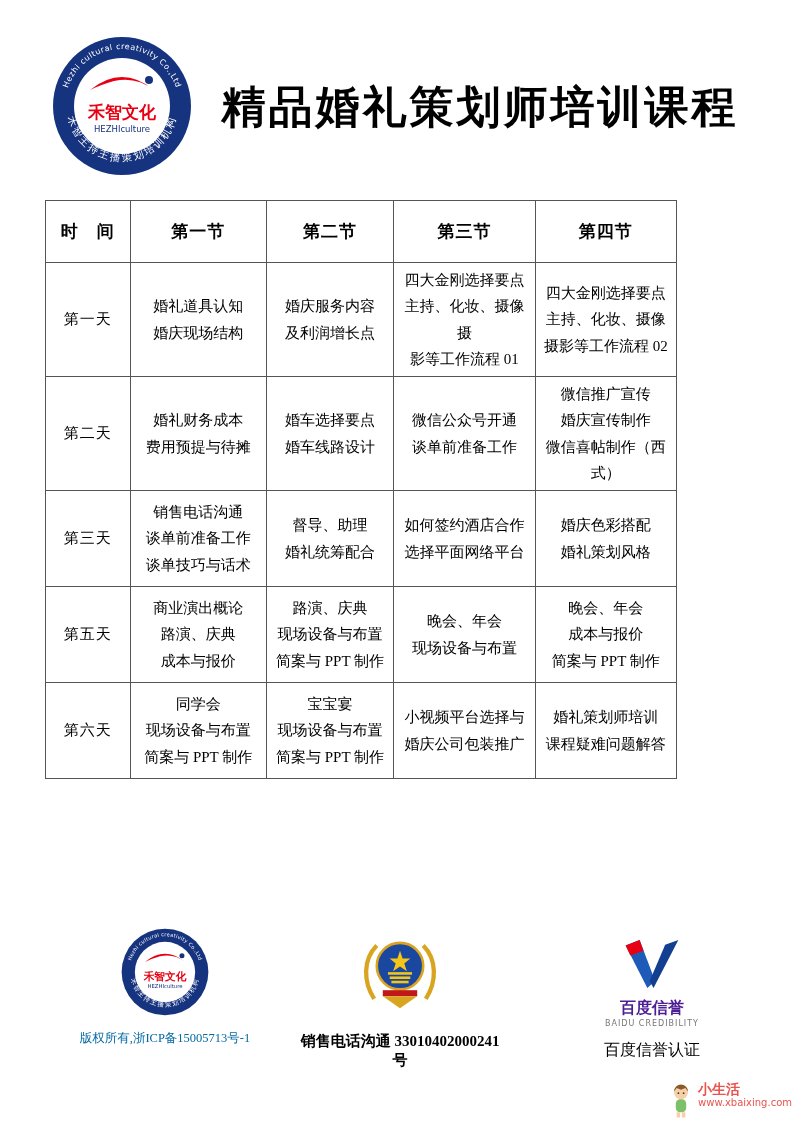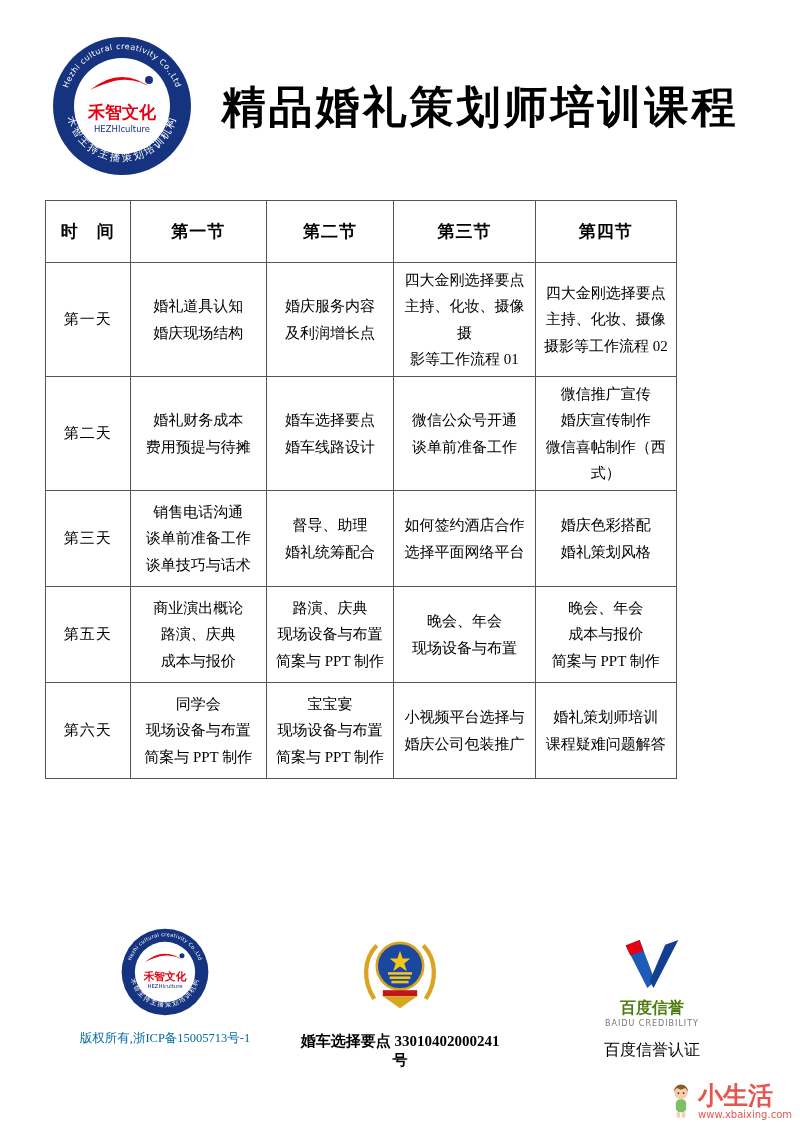--- a/index.html
+++ b/index.html
@@ -64,37 +64,37 @@
   .footer { position: absolute; left: 0; top: 928px; width: 800px; height: 150px; }
   .f-col { position: absolute; top: 0; text-align: center; }
   .f-left   { left: 65px;  width: 200px; }
   .f-center { left: 295px; width: 210px; }
   .f-right  { left: 562px; width: 180px; }
   .logo-small { width: 88px; height: 88px; display: inline-block; }
   .badge-svg  { width: 86px; height: 90px; display: inline-block; }
   .baidu-svg  { width: 62px; height: 56px; display: inline-block; margin-top: 8px; }
   .copyright-text { margin-top: 10px; font-size: 12.5px; color: #0369a1; }
   .police-text { margin-top: 10px; font-size: 15px; font-weight: bold; color: #000; }
-  .baidu-title { font-size: 16px; font-weight: bold; color: #4d7c0f; font-family: Liberation Serif, serif; margin-top: 2px; }
+  .baidu-title { font-size: 16px; font-weight: bold; color: #4c1d95; font-family: Liberation Serif, serif; margin-top: 2px; }
   .baidu-sub { font-size: 8px; color: #777; letter-spacing: 1px; font-family: "DejaVu Sans", sans-serif; }
   .baidu-cert { margin-top: 12px; font-size: 16px; color: #000; }
 
   
   .watermark {
     position: absolute;
     right: 8px; bottom: 8px;
     display: flex;
     align-items: flex-start;
     gap: 4px;
   }
   .wm-text { text-align: left; }
   .wm-name {
     font-family: "DejaVu Sans", sans-serif;
     font-weight: bold;
-    font-size: 25px;
+    font-size: 14px;
     color: #e8544e;
     line-height: 1.1;
   }
   .wm-url {
     font-size: 10px;
     color: #e8544e;
     font-family: "DejaVu Sans", sans-serif;
   }
 </style>
 </head>
@@ -239,21 +239,21 @@
         <path d="M 20,82 C 7,62 7,36 23,20" stroke="#d9a520" stroke-width="5" fill="none"></path>
         <path d="M 80,82 C 93,62 93,36 77,20" stroke="#d9a520" stroke-width="5" fill="none"></path>
         <circle cx="50" cy="44" r="27" fill="#1a47a0" stroke="#d9a520" stroke-width="3"></circle>
         <polygon points="50,26 53,35 62,35 55,41 58,50 50,44.5 42,50 45,41 38,35 47,35" fill="#f5c518"></polygon>
         <rect x="36" y="51" width="28" height="3" fill="#f5c518"></rect>
         <rect x="38" y="56" width="24" height="3" fill="#f5c518"></rect>
         <rect x="40" y="61" width="20" height="3" fill="#f5c518"></rect>
         <rect x="30" y="72" width="40" height="7" fill="#c01818"></rect>
         <path d="M 30,79 L 50,93 L 70,79 Z" fill="#d9a520"></path>
       </svg>
-      <div class="police-text">婚车选择要点 33010402000241号</div>
+      <div class="police-text">销售电话沟通 33010402000241号</div>
     </div>
 
     <div class="f-col f-right">
       <svg class="baidu-svg" viewBox="0 0 80 68">
         <polygon points="6,10 24,3 44,56 34,65" fill="#1e5bb8"></polygon>
         <polygon points="74,3 57,9 37,56 42,65" fill="#123f8f"></polygon>
         <polygon points="6,10 24,3 29,17 12,23" fill="#e60012"></polygon>
       </svg>
       <div class="baidu-title">百度信誉</div>
       <div class="baidu-sub">BAIDU CREDIBILITY</div>

